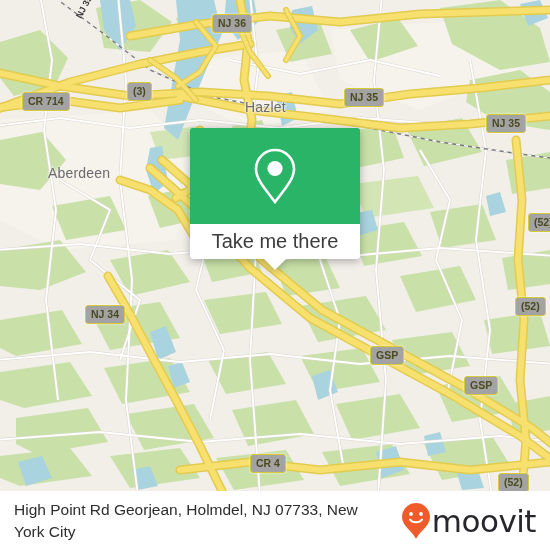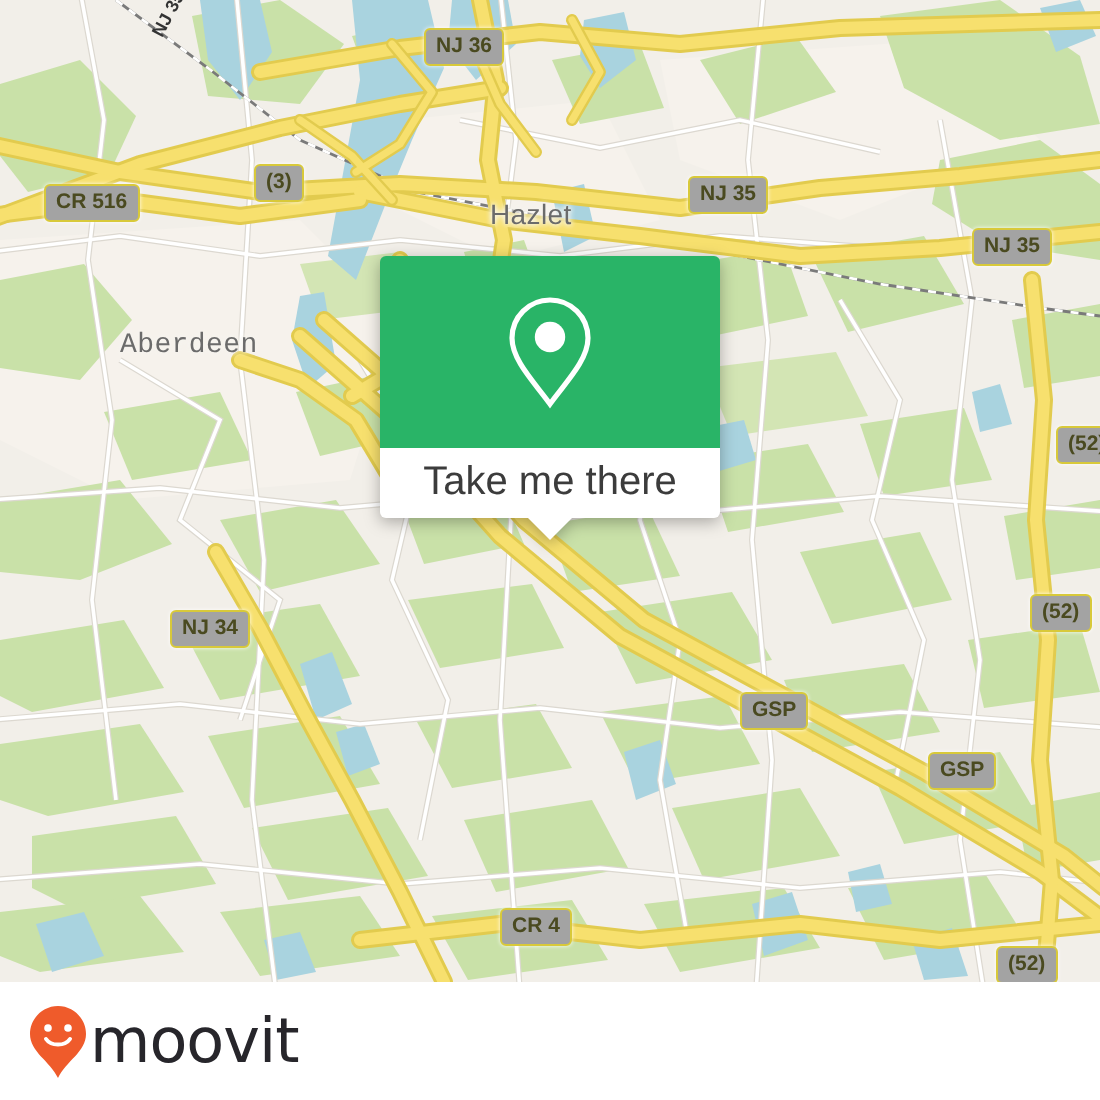--- a/index.html
+++ b/index.html
@@ -320,29 +320,29 @@
         <path d="M286 10 L300 36 L286 60"></path>
       </g>
       <g class="hwy" stroke-width="3.6">
         <path d="M196 22 L216 46 L200 72 L178 86"></path>
         <path d="M236 20 L250 52 L268 76"></path>
         <path d="M150 60 L176 78 L196 100"></path>
         <path d="M286 10 L300 36 L286 60"></path>
       </g>
     </svg>
 
-    <div class="place-label big" style="left:60px; top:165px;font-family:Liberation Mono, monospace;">Aberdeen</div>
+    <div class="place-label big" style="left:48px; top:165px;">Aberdeen</div>
     <div class="place-label big" style="left:245px; top:99px;">Hazlet</div>
 
     <div class="rot-label" style="left:72px; top:2px;">NJ 35</div>
 
     <div class="shield" style="left:212px; top:14px;">NJ 36</div>
     <div class="shield" style="left:344px; top:88px;">NJ 35</div>
     <div class="shield" style="left:486px; top:114px;">NJ 35</div>
-    <div class="shield" style="left:22px;  top:92px;">CR 516</div>
+    <div class="shield" style="left:22px;  top:92px;">CR 714</div>
     <div class="shield" style="left:127px; top:82px;">(3)</div>
     <div class="shield" style="left:528px; top:213px;">(52)</div>
     <div class="shield" style="left:515px; top:297px;">(52)</div>
     <div class="shield" style="left:498px; top:473px;">(52)</div>
     <div class="shield" style="left:85px;  top:305px;">NJ 34</div>
     <div class="shield" style="left:370px; top:346px;">GSP</div>
     <div class="shield" style="left:464px; top:376px;">GSP</div>
     <div class="shield" style="left:250px; top:454px;">CR 4</div>
 
     <div id="popup">
@@ -354,20 +354,21 @@
       </div>
       <div id="popup-foot">
         <span id="popup-foot-label">Take me there</span>
         <div id="popup-tail"></div>
       </div>
     </div>
 
   </div>
 
   <div id="footer">
+    <div id="footer-address">High Point Rd Georjean, Holmdel, NJ 07733, New York City</div>
     <div id="brand">
       <svg width="30" height="38" viewBox="0 0 30 38">
         <path d="M15 1 C7.3 1 1 7.3 1 15 C1 24 11 28.5 15 37 C19 28.5 29 24 29 15 C29 7.3 22.7 1 15 1 Z" fill="#ef5b2b"></path>
         <circle cx="10" cy="12" r="1.9" fill="#ffffff"></circle>
         <circle cx="20" cy="12" r="1.9" fill="#ffffff"></circle>
         <path d="M9 17.5 C11.5 21.2 18.5 21.2 21 17.5" fill="none" stroke="#ffffff" stroke-width="2" stroke-linecap="round"></path>
       </svg>
       <span id="brand-wordmark">moovit</span>
     </div>
   </div>

